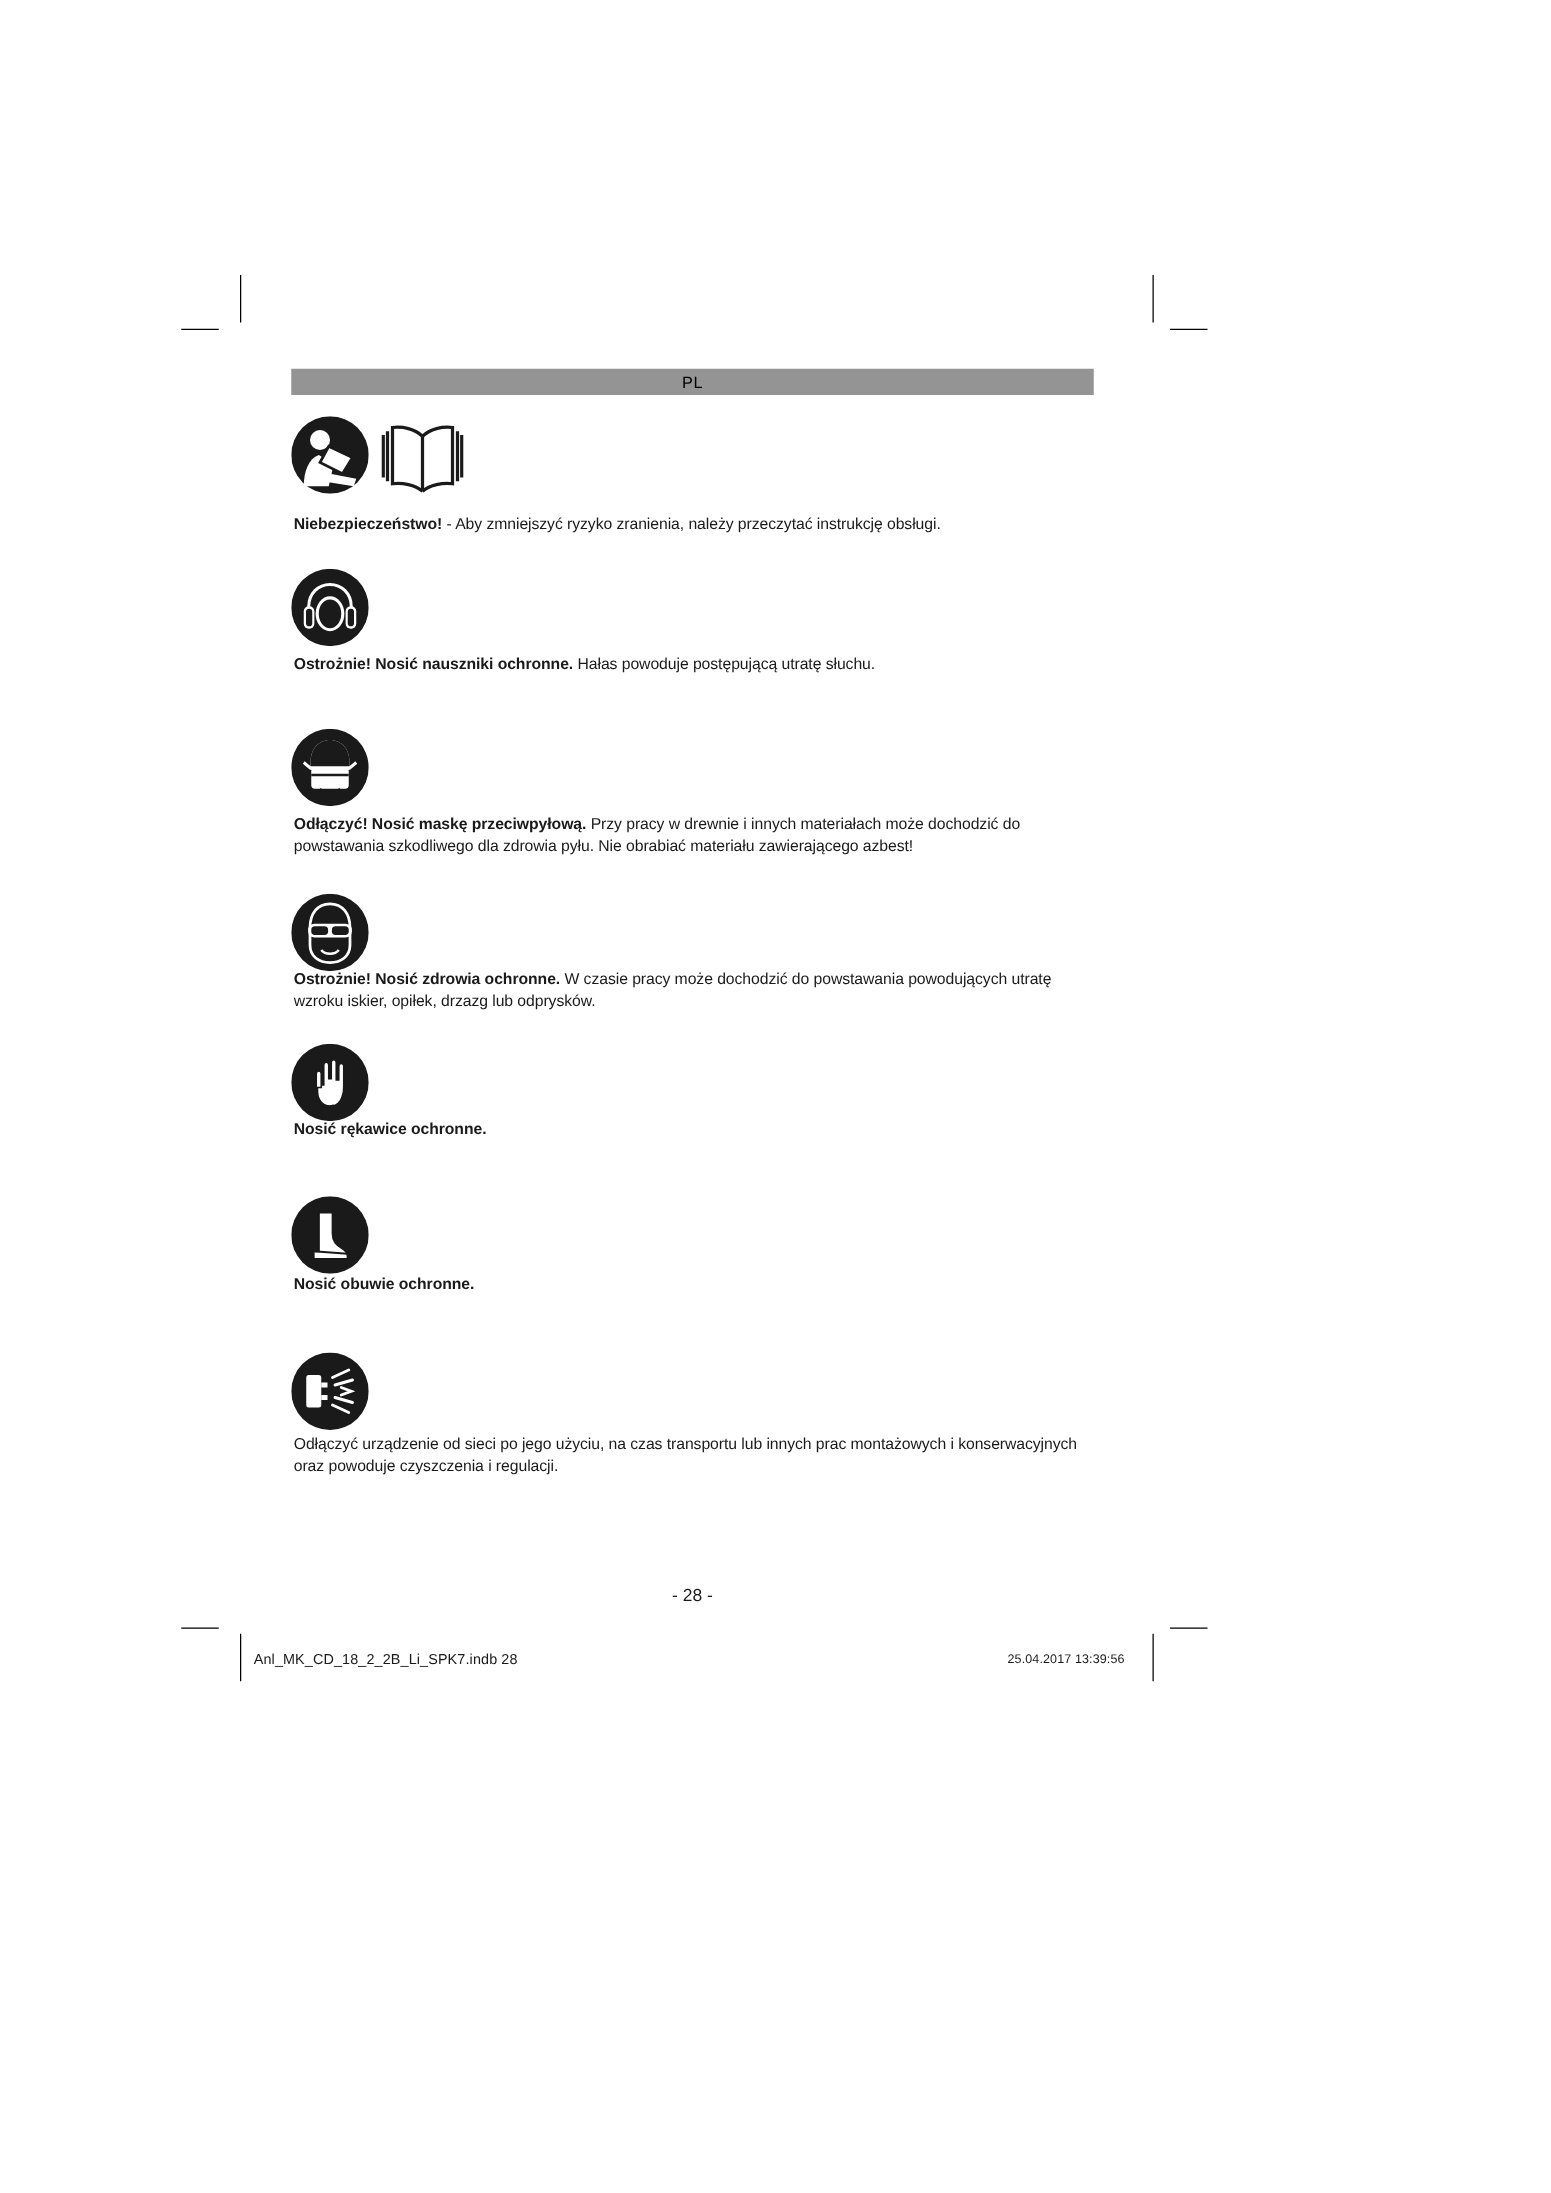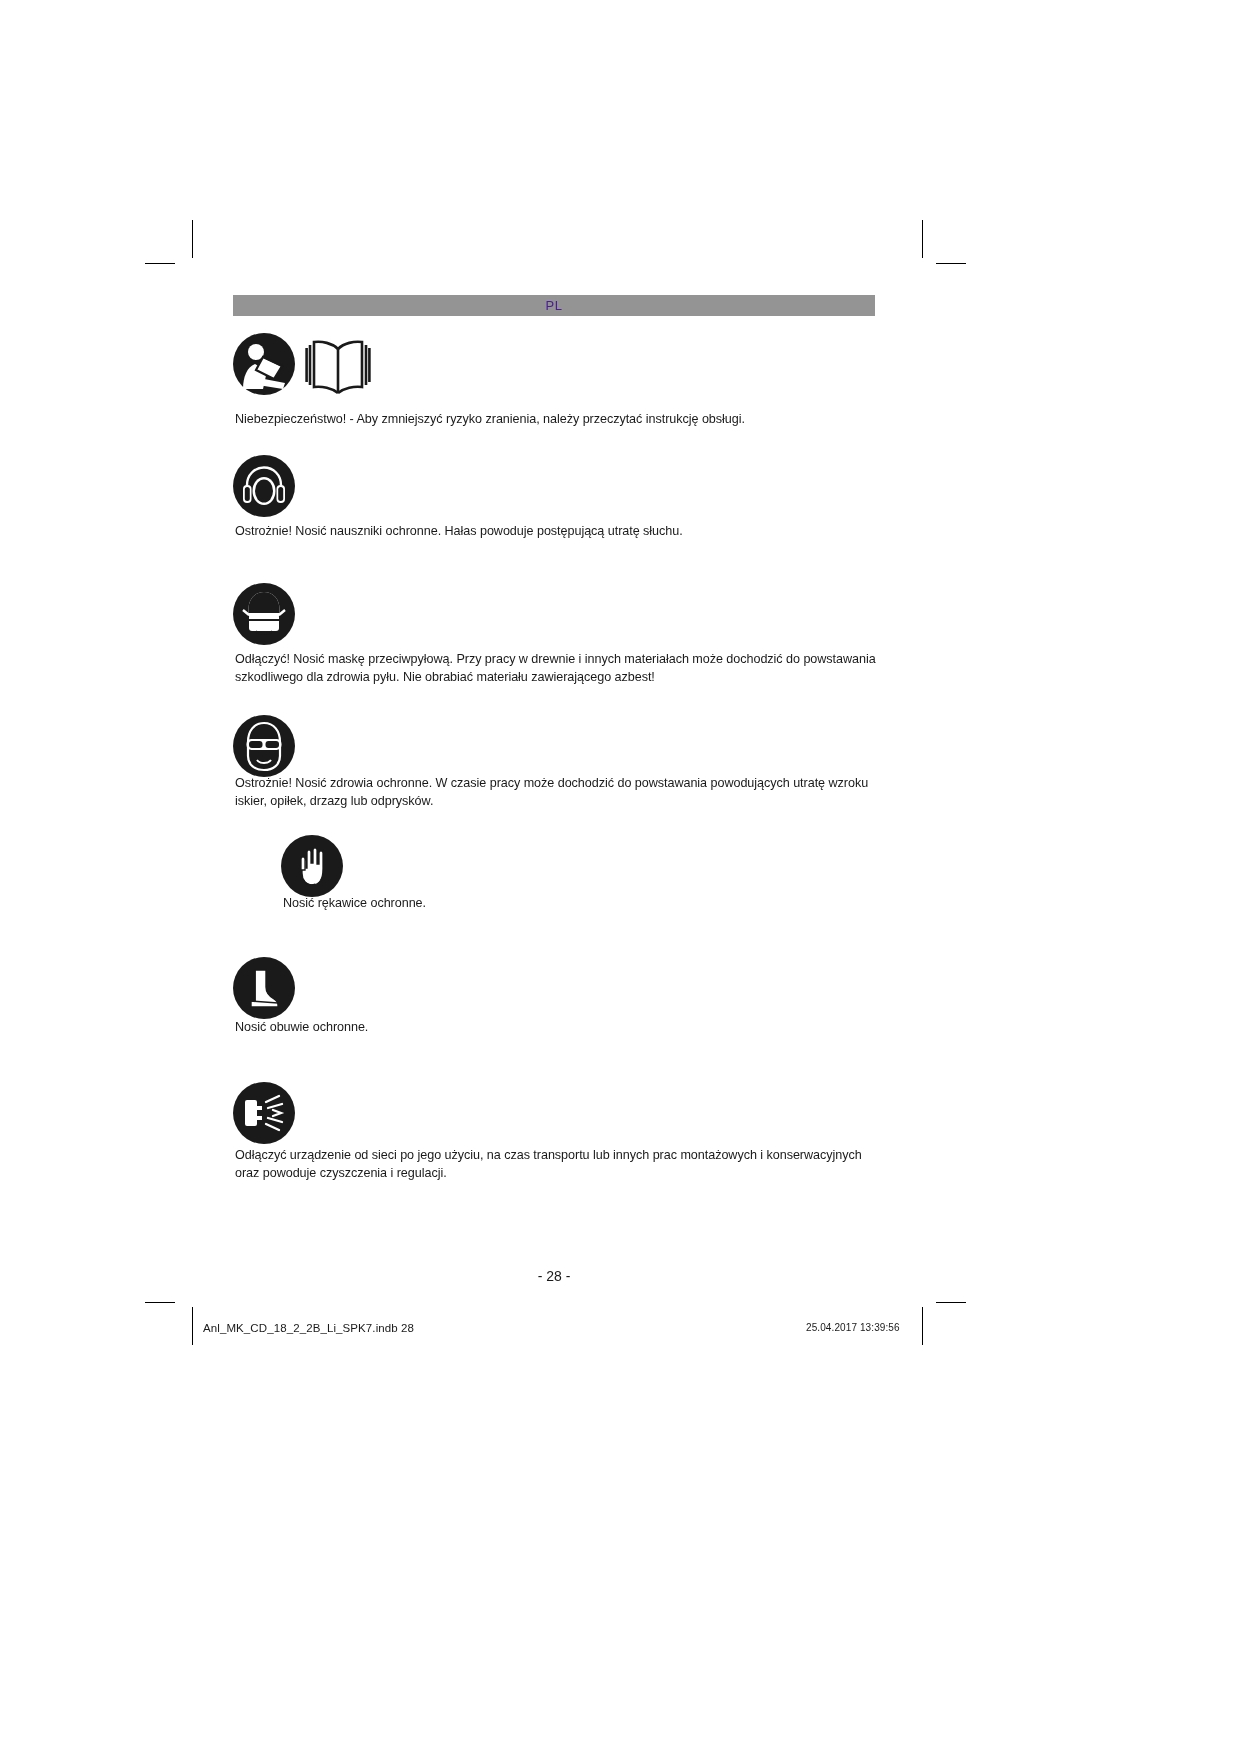--- a/index.html
+++ b/index.html
@@ -40,59 +40,59 @@
     left: 233px;
     top: 295px;
     width: 642px;
   }
 
   
   .lang-banner {
     width: 642px;
     height: 21px;
     background: #949494;
-    color: #4c1d95;
+    color: #000000;
     font-size: 13px;
     line-height: 21px;
     text-align: center;
     letter-spacing: 0.5px;
   }
 
   
   .sym-block {
     position: relative;
   }
   .sym-icon {
     display: block;
   }
   .caption {
     font-size: 12.6px;
     line-height: 17.5px;
     color: #1a1a1a;
     letter-spacing: -0.05px;
   }
   .caption b {
-    font-weight: normal;
+    font-weight: bold;
   }
 
   
   .b1 { position: absolute; left: 0px; top: 38px; }
   .b1 .icons { display: flex; align-items: flex-end; gap: 10px; }
   .b1 .cap  { position: absolute; left: 2px; top: 78px; width: 640px; white-space: nowrap; }
 
   .b2 { position: absolute; left: 0px; top: 160px; }
   .b2 .cap  { position: absolute; left: 2px; top: 68px; width: 640px; white-space: nowrap; }
 
   .b3 { position: absolute; left: 0px; top: 288px; }
   .b3 .cap  { position: absolute; left: 2px; top: 68px; width: 644px; }
 
   .b4 { position: absolute; left: 0px; top: 420px; }
   .b4 .cap  { position: absolute; left: 2px; top: 60px; width: 644px; }
 
-  .b5 { position: absolute; left: 0px; top: 540px; margin-left: 48px; }
+  .b5 { position: absolute; left: 0px; top: 540px; }
   .b5 .cap  { position: absolute; left: 2px; top: 60px; width: 640px; white-space: nowrap; }
 
   .b6 { position: absolute; left: 0px; top: 662px; }
   .b6 .cap  { position: absolute; left: 2px; top: 62px; width: 640px; white-space: nowrap; }
 
   .b7 { position: absolute; left: 0px; top: 787px; }
   .b7 .cap  { position: absolute; left: 2px; top: 65px; width: 644px; }
 
   
   .page-number {

